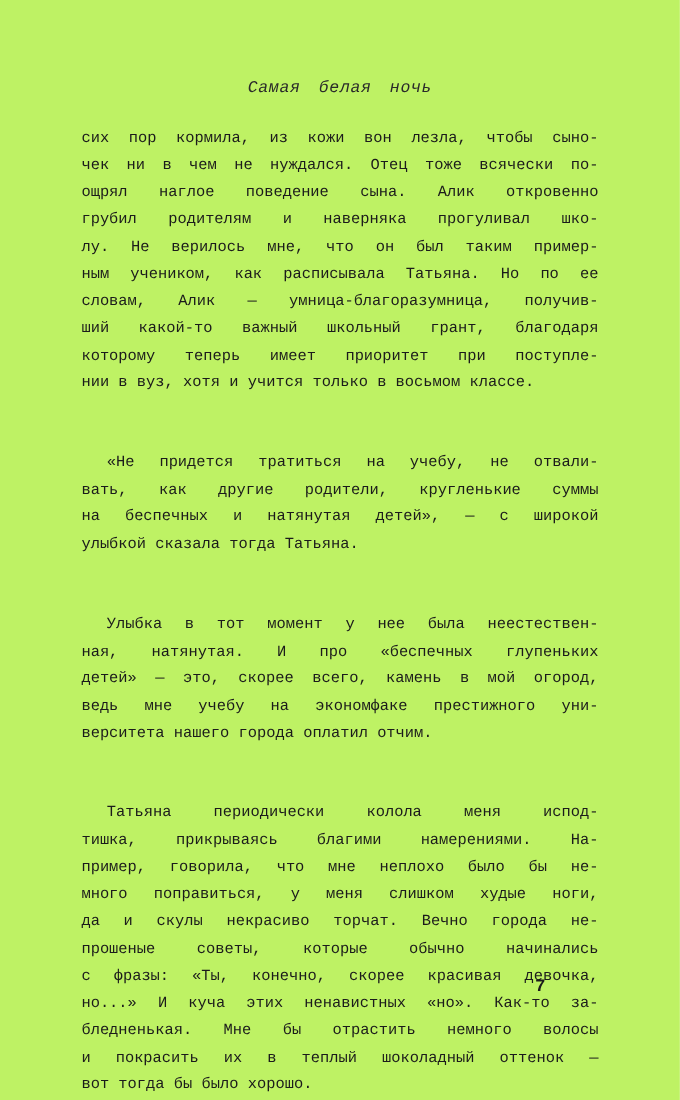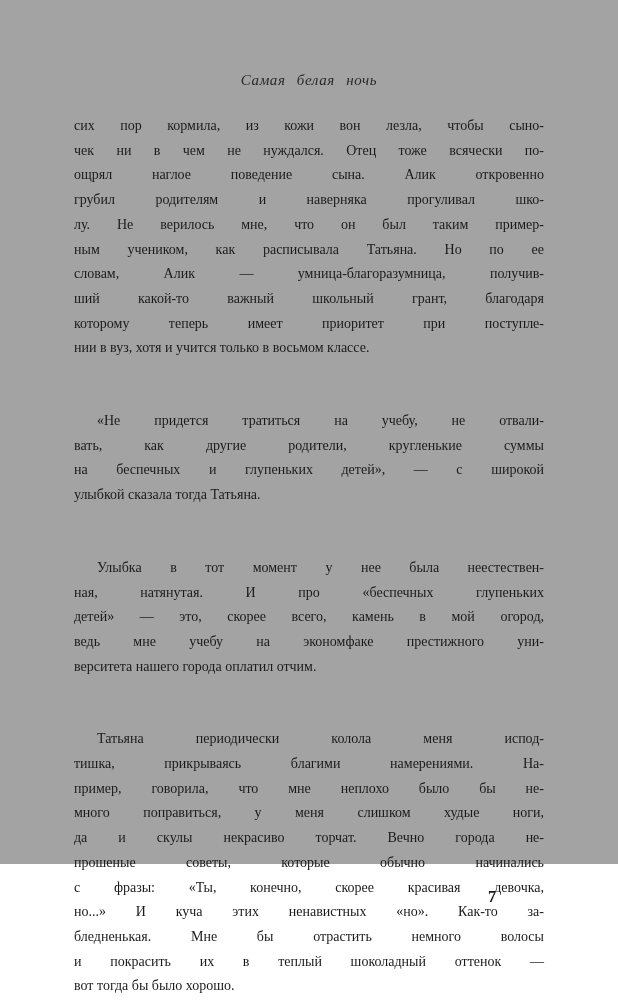--- a/index.html
+++ b/index.html
@@ -8,24 +8,24 @@
   }
   body {
     width: 618px;
     height: 1000px;
     background: #ffffff;
     overflow: hidden;
   }
   .page {
     position: relative;
     width: 618px;
-    height: 864px;
-    background: #a3a3a3;
+    height: 1000px;
+    background: #bef264;
     color: #1b1b1b;
-    font-family: Liberation Serif, serif;
+    font-family: Liberation Mono, monospace;
   }
   .running-head {
     position: absolute;
     top: 72px;
     left: 0;
     width: 618px;
     text-align: center;
     font-style: italic;
     font-size: 15px;
     letter-spacing: 0.6px;
@@ -83,21 +83,21 @@
         <div class="line">лу. Не верилось мне, что он был таким пример-</div>
         <div class="line">ным учеником, как расписывала Татьяна. Но по ее</div>
         <div class="line">словам, Алик — умница-благоразумница, получив-</div>
         <div class="line">ший какой-то важный школьный грант, благодаря</div>
         <div class="line">которому теперь имеет приоритет при поступле-</div>
         <div class="line last">нии в вуз, хотя и учится только в восьмом классе.</div>
       </div>
       <div class="para">
         <div class="line indent">«Не придется тратиться на учебу, не отвали-</div>
         <div class="line">вать, как другие родители, кругленькие суммы</div>
-        <div class="line">на беспечных и глупеньких детей», — с широкой</div>
+        <div class="line">на беспечных и натянутая детей», — с широкой</div>
         <div class="line last">улыбкой сказала тогда Татьяна.</div>
       </div>
       <div class="para">
         <div class="line indent">Улыбка в тот момент у нее была неестествен-</div>
         <div class="line">ная, натянутая. И про «беспечных глупеньких</div>
         <div class="line">детей» — это, скорее всего, камень в мой огород,</div>
         <div class="line">ведь мне учебу на экономфаке престижного уни-</div>
         <div class="line last">верситета нашего города оплатил отчим.</div>
       </div>
       <div class="para">

